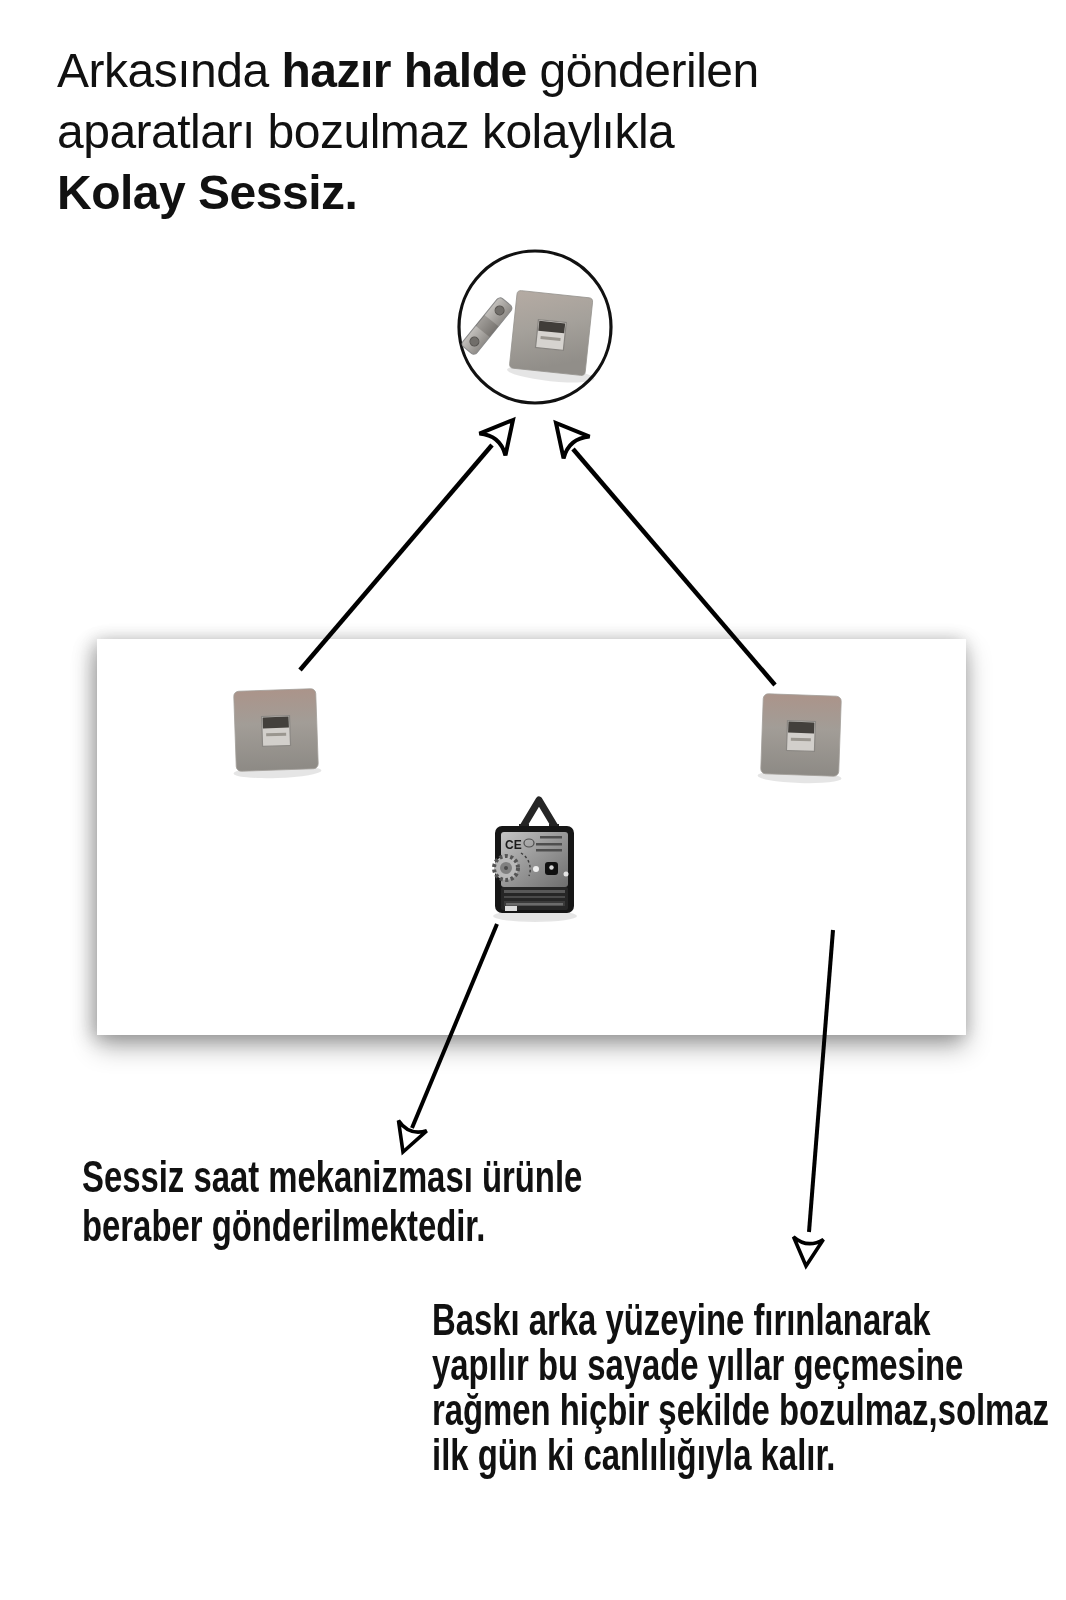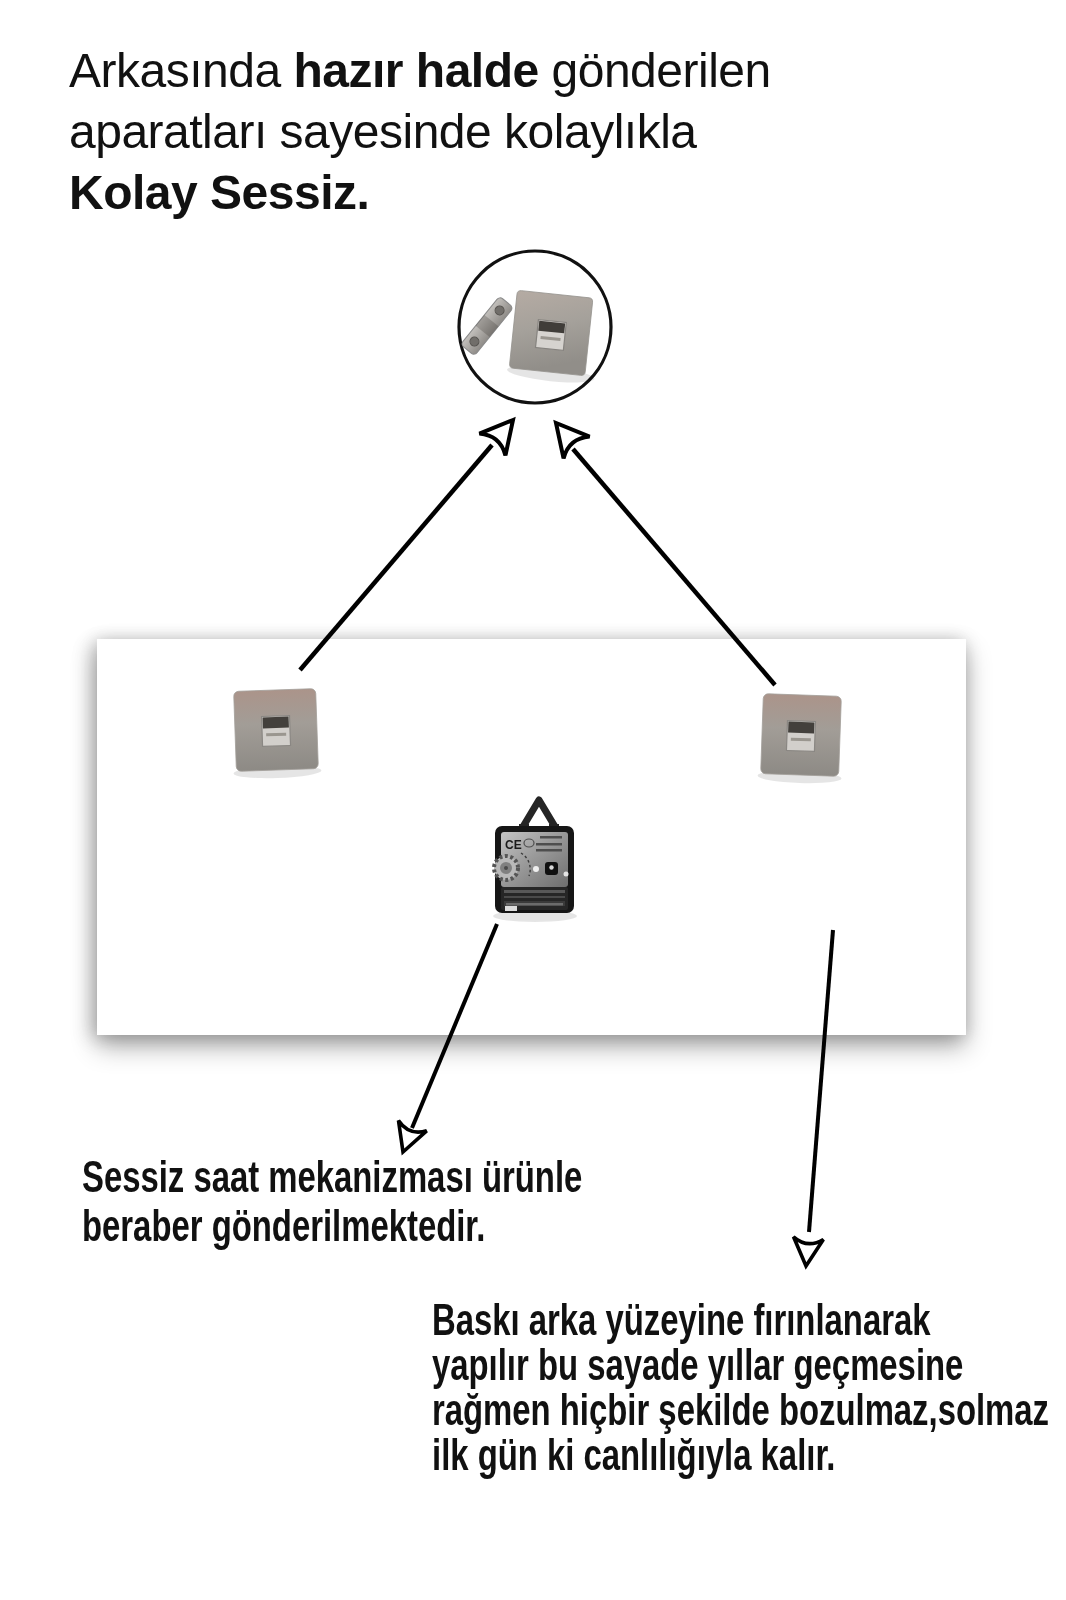--- a/index.html
+++ b/index.html
@@ -5,21 +5,21 @@
   html,body{margin:0;padding:0;background:#ffffff;}
   #stage{
     position:relative;
     width:1066px;height:1600px;
     background:#ffffff;
     font-family:"Liberation Sans","DejaVu Sans",sans-serif;
     overflow:hidden;
   }
   
   .intro{
-    position:absolute;left:69px;top:40px;
+    position:absolute;left:57px;top:40px;
     font-size:48px;line-height:61px;color:#111;
     letter-spacing:-0.5px;white-space:nowrap;
   }
   .intro .bold,.intro b{font-weight:bold;}
   
   .panel{
     position:absolute;left:97px;top:639px;width:869px;height:396px;
     background:#ffffff;
     box-shadow:0 12px 24px rgba(0,0,0,0.30),0 0 16px rgba(0,0,0,0.14),-8px 4px 18px rgba(0,0,0,0.12);
     z-index:1;
@@ -38,21 +38,21 @@
   .caption-mechanism{left:82px;top:1152px;font-size:45px;line-height:49px;}
   .caption-print{left:432px;top:1297px;font-size:45px;line-height:45px;}
 </style>
 </head>
 <body>
 
 <div id="stage">
 
   <div class="intro">
     <div class="line"><span>Arkasında </span><b>hazır halde</b><span> gönderilen</span></div>
-    <div class="line">aparatları sayesinde kolaylıkla</div>
+    <div class="line">aparatları bozulmaz kolaylıkla</div>
     <div class="line bold">Kolay Sessiz.</div>
   </div>
 
   <div class="panel"></div>
 
   <svg class="overlay" viewBox="0 0 1066 1600">
     <defs>
       <linearGradient id="plateGrad" x1="0" y1="0" x2="0" y2="1">
         <stop offset="0" stop-color="#ab948a"></stop>
         <stop offset="0.42" stop-color="#a29d97"></stop>

